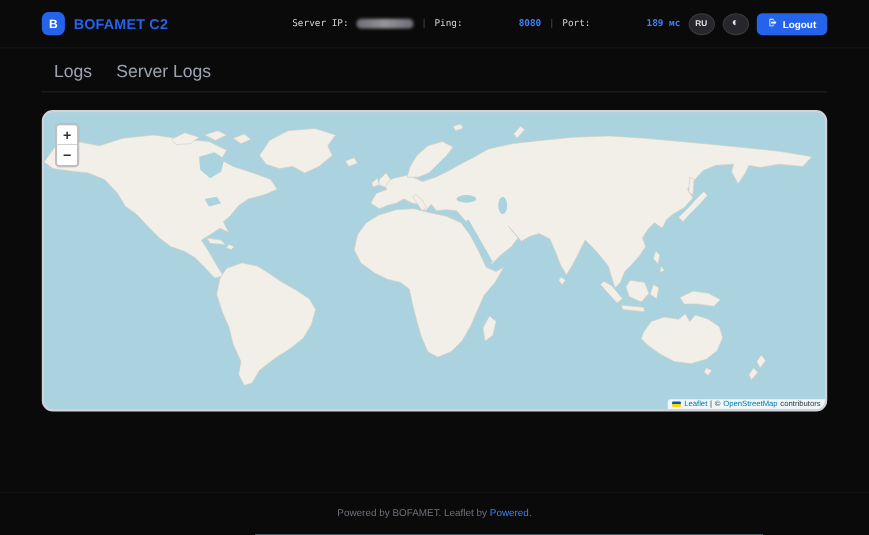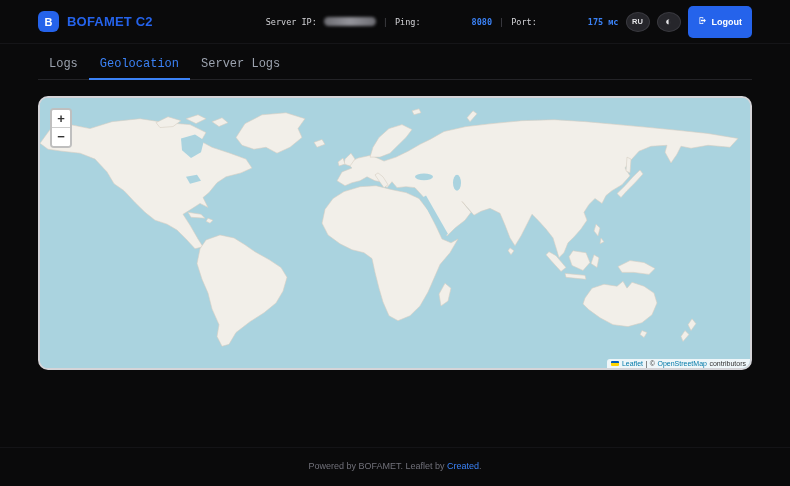--- a/index.html
+++ b/index.html
@@ -45,37 +45,36 @@
   }
   .circle{
     width:24px;height:20px;border-radius:50%;
     background:#26262b;border:1px solid #39393f;color:#e4e4e7;
     display:flex;align-items:center;justify-content:center;
     font-size:7.5px;font-weight:bold;cursor:pointer;
     font-family:"Liberation Sans", sans-serif;
   }
   .circle .glyph{font-size:11px;line-height:1;}
   .logout{
-    height:32px;padding:0 10px;border:none;border-radius:5px;
+    height:20px;padding:0 10px;border:none;border-radius:5px;
     background:var(--accent);color:#fff;font-size:9px;font-weight:bold;
     display:flex;align-items:center;gap:5px;cursor:pointer;
     font-family:"Liberation Sans", sans-serif;
   }
 
   
   .tabs{
     margin:6px 38px 0;
     display:flex;
     border-bottom:1px solid #232327;
   }
   .tab{
-    padding:7px 11px;font-size:12px;color:#9ca3af;
+    padding:7px 11px;font-size:16px;color:#9ca3af;
     border-bottom:2px solid transparent;margin-bottom:-1px;cursor:pointer;
     white-space:nowrap;
-    font-family:Liberation Mono, monospace;
   }
   .tab.active{color:var(--link);border-bottom-color:var(--link);}
 
   
   main{padding:16px 38px 0;flex:none;}
   .map{
     position:relative;height:274px;
     border:2px solid #d4d4d8;border-radius:10px;overflow:hidden;
     background:var(--ocean);
   }
@@ -127,39 +126,38 @@
       <div class="title">BOFAMET C2</div>
     </div>
     <div class="stats">
       <span class="mono lbl">Server IP:</span>
       <span class="redacted"></span>
       <span class="mono sep">|</span>
       <span class="mono lbl">Ping:</span>
       <span class="mono val">8080</span>
       <span class="mono sep">|</span>
       <span class="mono lbl">Port:</span>
-      <span class="mono val">175 мс</span>
+      <span class="mono val">189 мс</span>
       <button class="circle">RU</button>
       <button class="circle">
         <span class="glyph">◐</span>
       </button>
       <button class="logout">
         <span>
           <svg viewBox="0 0 24 24" width="9" height="9">
               <path fill="#fff" d="M4 3h10v4h-2V5H6v14h6v-2h2v4H4zm12 4l5 5-5 5v-3h-8v-4h8z"></path>
             </svg>
         </span>
         <span>Logout</span>
       </button>
     </div>
   </header>
 
   <nav class="tabs">
     <div class="tab">Logs</div>
-    <div class="tab active">Geolocation</div>
     <div class="tab">Server Logs</div>
   </nav>
 
   <main>
     <div class="map">
       <svg class="world" viewBox="0 0 710 274" preserveAspectRatio="none">
         <rect width="710" height="274" fill="var(--ocean)"></rect>
         <g fill="var(--land)" stroke="#d6cec2" stroke-width="0.6" stroke-linejoin="round">
 
           <path d="M0,46 L10,32 L30,27 L50,31 L72,24 L100,21 L126,25 L150,27 L166,35 L161,44 L172,50 L190,56 L206,62 L212,71 L201,76 L186,80 L177,86 L169,96 L163,101 L168,111 L160,107 L151,113 L143,118 L150,129 L158,143 L163,151 L155,153 L146,143 L137,134 L127,128 L115,124 L105,116 L95,106 L84,94 L74,87 L67,75 L55,62 L40,56 L22,54 L8,52 Z"></path>
@@ -232,16 +230,16 @@
         <a>Leaflet</a>
         <span>|</span>
         <span>©</span>
         <a>OpenStreetMap</a>
         <span>contributors</span>
       </div>
     </div>
   </main>
 
   <footer>
-    <span>Powered by BOFAMET. Leaflet by </span><a>Created</a><span>.</span>
+    <span>Powered by BOFAMET. Leaflet by </span><a>Powered</a><span>.</span>
   </footer>
 
 </div>
 
 </body></html>

